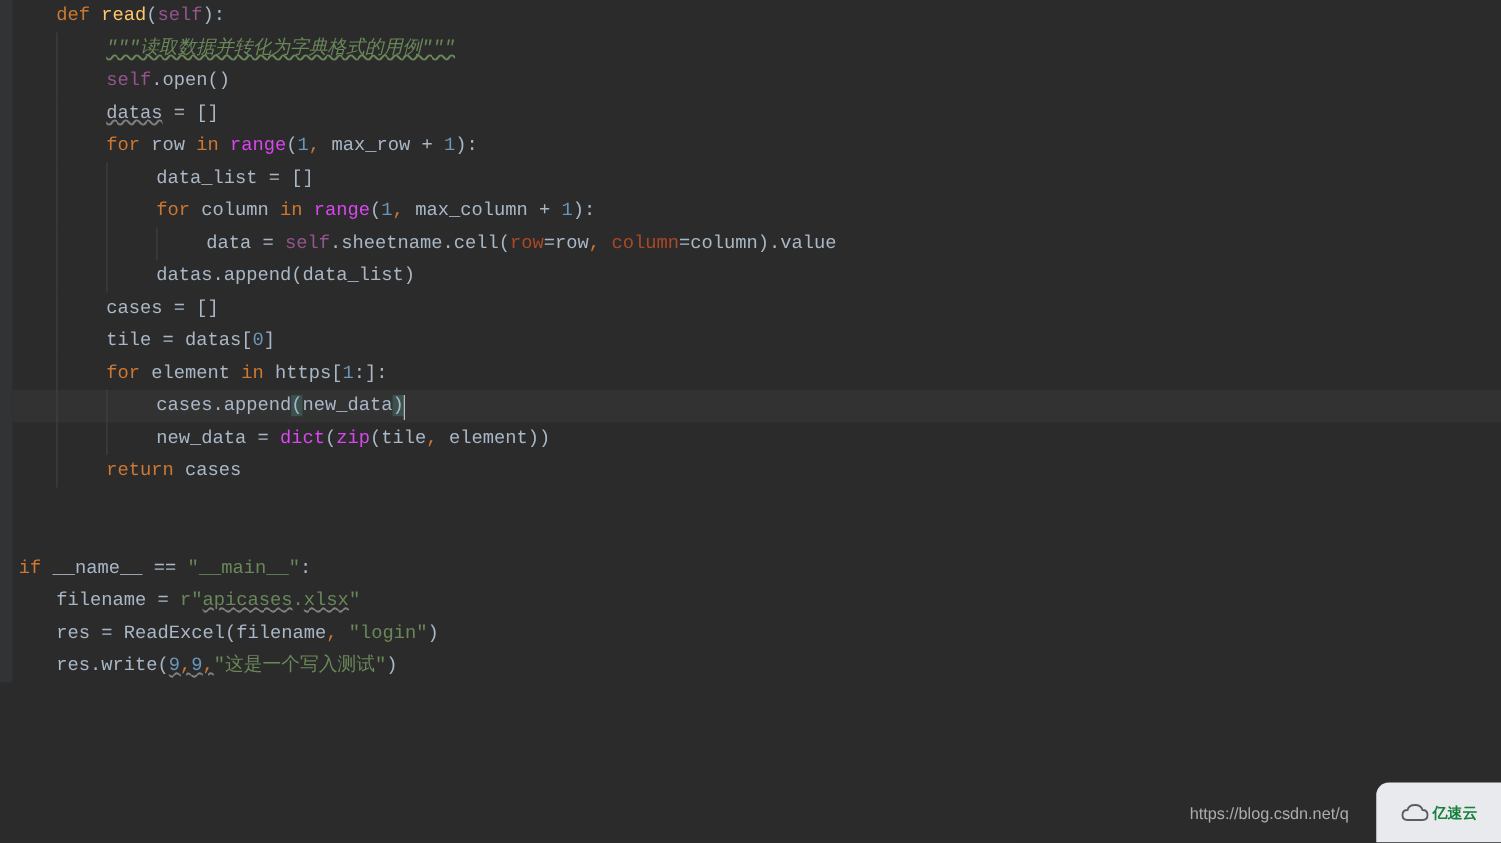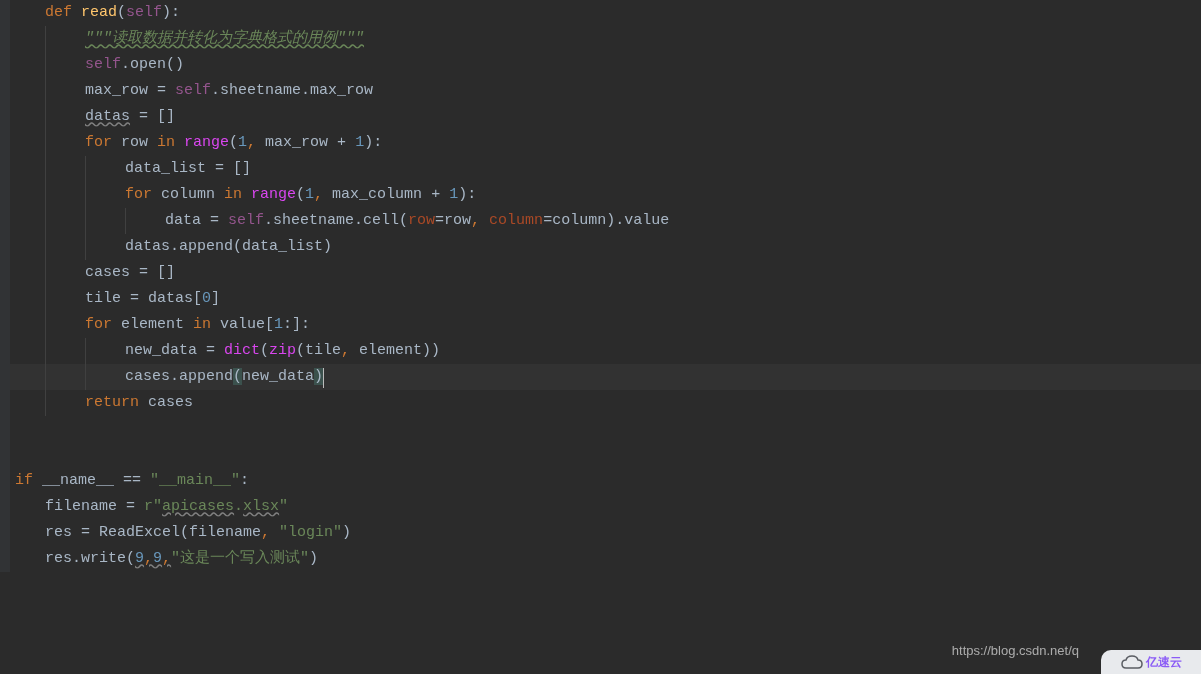--- a/index.html
+++ b/index.html
@@ -72,71 +72,70 @@
       color: #cccccc;
       font-family: Arial, sans-serif;
       font-size: 13px;
       opacity: 0.8;
     }
     .watermark-logo {
       position: absolute;
       bottom: 0;
       right: 0;
       width: 100px;
-      height: 24px;
+      height: 48px;
       background: #e8eaed;
       border-top-left-radius: 10px;
       display: flex;
       align-items: center;
       justify-content: center;
       font-family: Arial, sans-serif;
       font-size: 12px;
-      color: #8b5cf6;
+      color: #15803d;
       font-weight: bold;
     }
     .watermark-logo svg { margin-right: 2px; }
   </style>
 </head>
 <body>
 
 <div class="editor">
   <div class="gutter"></div>
   <div class="code-area">
 
     <div class="line"><span class="indent-guide first"></span><span class="code-content"><span class="kw">def </span><span class="fn">read</span><span>(</span><span class="self">self</span><span>):</span></span></div>
 
     <div class="line"><span class="indent-guide first"></span><span class="indent-guide"></span><span class="code-content"><span class="str-doc">"""读取数据并转化为字典格式的用例"""</span></span></div>
 
     <div class="line"><span class="indent-guide first"></span><span class="indent-guide"></span><span class="code-content"><span class="self">self</span><span>.open()</span></span></div>
 
-    <div class="line"><span class="indent-guide first"></span><span class="indent-guide"></span><span class="code-content"><span>max_row = </span><span class="self">self</span><span>.sheetname.max_row</span></span></div>
 
 
     <div class="line"><span class="indent-guide first"></span><span class="indent-guide"></span><span class="code-content"><span class="var-underline">datas</span><span> = []</span></span></div>
 
     <div class="line"><span class="indent-guide first"></span><span class="indent-guide"></span><span class="code-content"><span class="kw">for </span><span>row </span><span class="kw">in </span><span class="builtin">range</span><span>(</span><span class="num">1</span><span class="comma">, </span><span>max_row + </span><span class="num">1</span><span>):</span></span></div>
 
     <div class="line"><span class="indent-guide first"></span><span class="indent-guide"></span><span class="indent-guide"></span><span class="code-content"><span>data_list = []</span></span></div>
 
     <div class="line"><span class="indent-guide first"></span><span class="indent-guide"></span><span class="indent-guide"></span><span class="code-content"><span class="kw">for </span><span>column </span><span class="kw">in </span><span class="builtin">range</span><span>(</span><span class="num">1</span><span class="comma">, </span><span>max_column + </span><span class="num">1</span><span>):</span></span></div>
 
     <div class="line"><span class="indent-guide first"></span><span class="indent-guide"></span><span class="indent-guide"></span><span class="indent-guide"></span><span class="code-content"><span>data = </span><span class="self">self</span><span>.sheetname.cell(</span><span class="param">row</span><span>=row</span><span class="comma">, </span><span class="param">column</span><span>=column).value</span></span></div>
 
 
     <div class="line"><span class="indent-guide first"></span><span class="indent-guide"></span><span class="indent-guide"></span><span class="code-content"><span>datas.append(data_list)</span></span></div>
 
     <div class="line"><span class="indent-guide first"></span><span class="indent-guide"></span><span class="code-content"><span>cases = []</span></span></div>
 
     <div class="line"><span class="indent-guide first"></span><span class="indent-guide"></span><span class="code-content"><span>tile = datas[</span><span class="num">0</span><span>]</span></span></div>
 
-    <div class="line"><span class="indent-guide first"></span><span class="indent-guide"></span><span class="code-content"><span class="kw">for </span><span>element </span><span class="kw">in </span><span>value[</span><span class="num">1</span><span>:]:</span></span></div>
+    <div class="line"><span class="indent-guide first"></span><span class="indent-guide"></span><span class="code-content"><span class="kw">for </span><span>element </span><span class="kw">in </span><span>https[</span><span class="num">1</span><span>:]:</span></span></div>
+
+    <div class="line line-highlight"><span class="indent-guide first"></span><span class="indent-guide"></span><span class="indent-guide"></span><span class="code-content"><span>cases.append</span><span class="paren-match">(</span><span>new_data</span><span class="paren-match">)</span><span class="cursor"></span></span></div>
 
     <div class="line"><span class="indent-guide first"></span><span class="indent-guide"></span><span class="indent-guide"></span><span class="code-content"><span>new_data = </span><span class="builtin">dict</span><span>(</span><span class="builtin">zip</span><span>(tile</span><span class="comma">, </span><span>element))</span></span></div>
-
-    <div class="line line-highlight"><span class="indent-guide first"></span><span class="indent-guide"></span><span class="indent-guide"></span><span class="code-content"><span>cases.append</span><span class="paren-match">(</span><span>new_data</span><span class="paren-match">)</span><span class="cursor"></span></span></div>
 
     <div class="line"><span class="indent-guide first"></span><span class="indent-guide"></span><span class="code-content"><span class="kw">return </span><span>cases</span></span></div>
 
     <div class="line"></div>
     <div class="line"></div>
 
     <div class="line"><span class="code-content" style="padding-left:5px"><span class="kw">if </span><span>__name__ == </span><span class="str">"__main__"</span><span>:</span></span></div>
 
     <div class="line"><span class="indent-guide first"></span><span class="code-content"><span>filename = </span><span class="raw-prefix">r</span><span class="str">"</span><span class="str-underline">apicases</span><span class="str">.</span><span class="str-underline">xlsx</span><span class="str">"</span></span></div>
 

